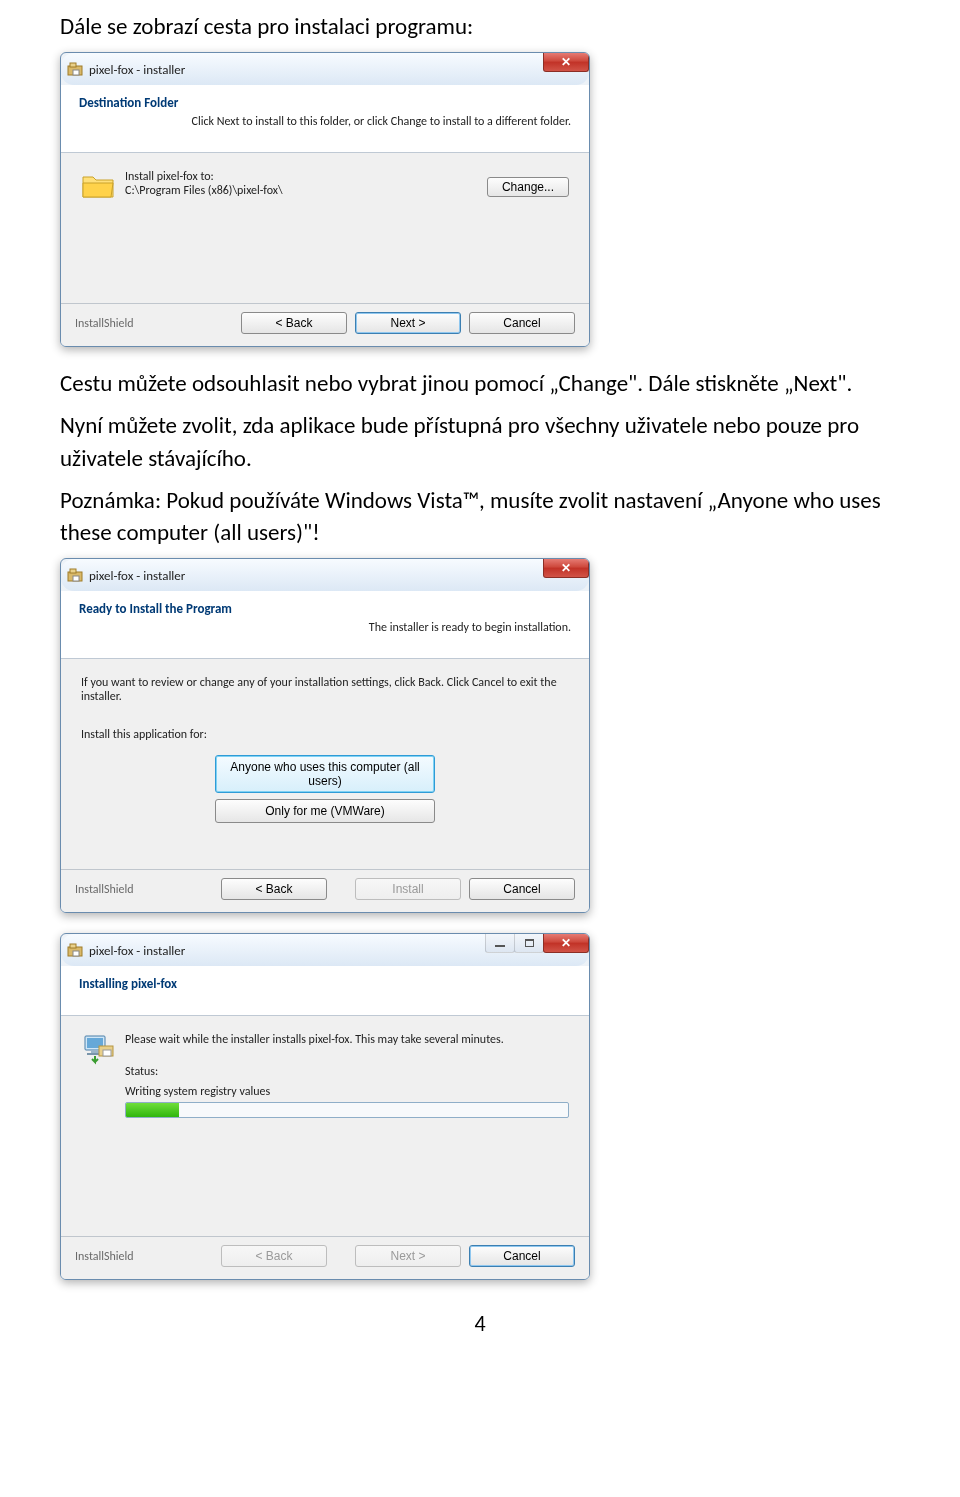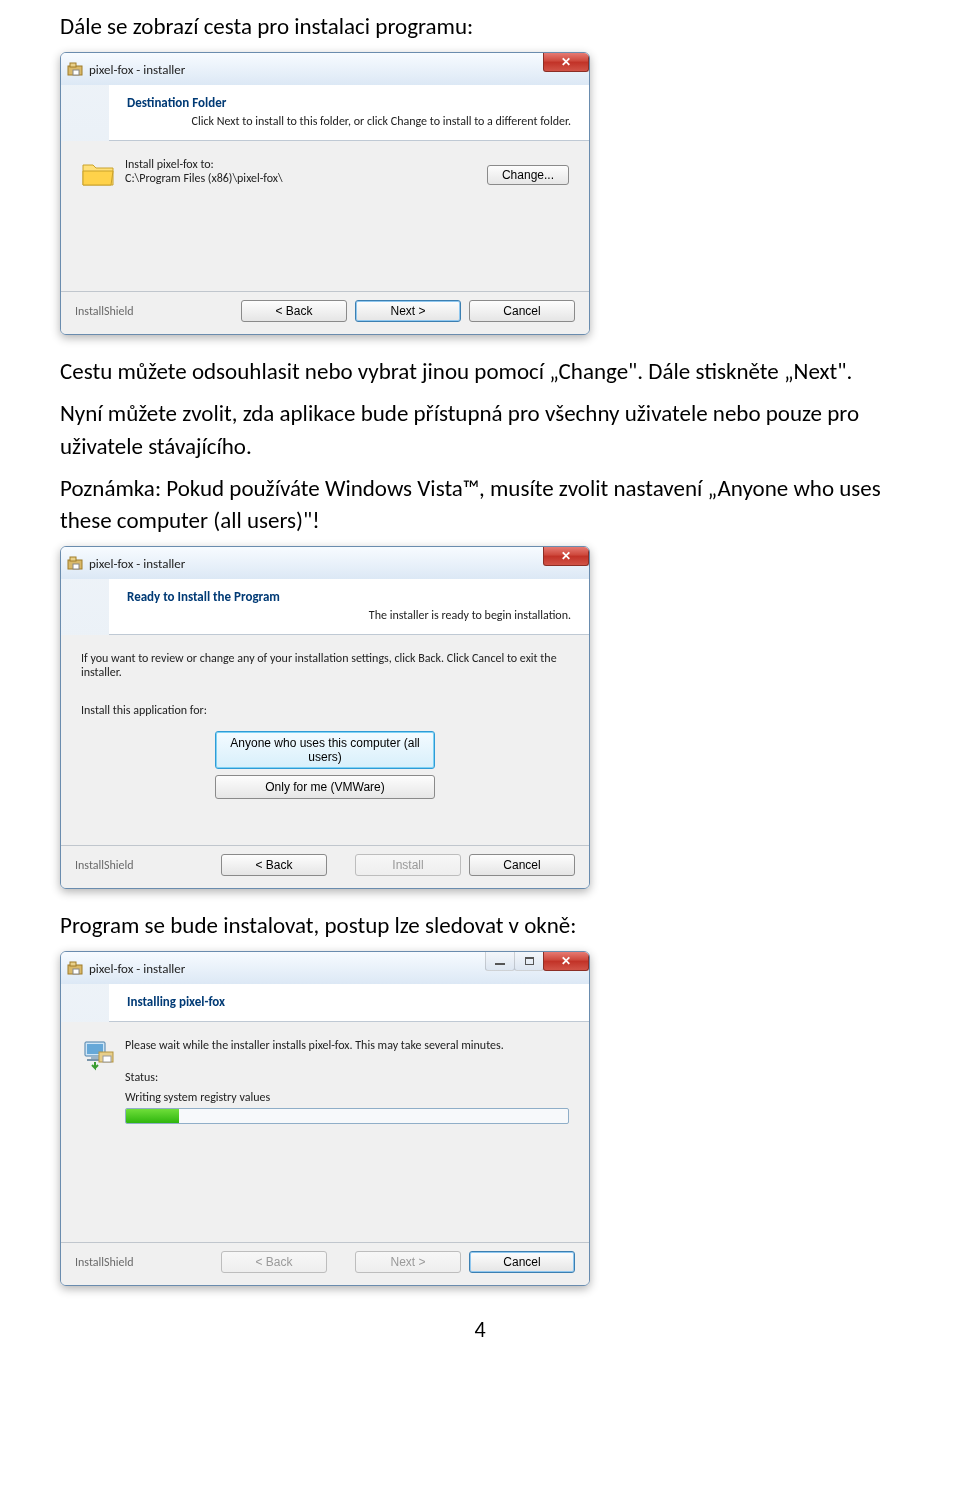--- a/index.html
+++ b/index.html
@@ -29,20 +29,21 @@
     position: relative;
     overflow: hidden;
   }
   .titlebar {
     height: 30px;
     background: linear-gradient(#f7fbff, #dce8f5);
     display: flex;
     align-items: center;
     padding: 16px 6px;
     position: relative;
+    border-radius: 13px;
   }
   .titlebar .app-icon {
     width: 16px; height: 16px;
     margin-right: 6px;
     display: inline-block;
   }
   .titlebar .title-text {
     font-size: 13px;
     color: #222;
   }
@@ -75,23 +76,22 @@
     font-weight: bold;
     font-size: 12px;
   }
   .win-btn.min, .win-btn.max {
     background: linear-gradient(#f4f7fb, #dde6f1);
   }
   .min-dash { width: 10px; height: 0; border-top: 2px solid #555; margin-top: 6px;}
   .max-box { width: 9px; height: 8px; border: 1px solid #555; border-top: 2px solid #555;}
   .banner {
     background: #fff;
-    padding: 10px 18px 12px 18px;
+    padding: 10px 18px 24px 18px;
     border-bottom: 1px solid #bfc9d4;
-    margin-left: 48px;
   }
   .banner-title {
     font-size: 13px;
     font-weight: bold;
     color: #003a75;
   }
   .banner-sub {
     font-size: 12px;
     color: #222;
     margin-left: 18px;
@@ -279,21 +279,20 @@
     </div>
     <div class="footer">
       <span class="brand">InstallShield</span>
       <span class="spacer"></span>
       <button class="btn">&lt; Back</button>
       <button class="btn disabled">Install</button>
       <button class="btn">Cancel</button>
     </div>
   </div>
 
-  <p class="doc-text">Program se bude instalovat, postup lze sledovat v okně:</p>
 
   <div class="dialog third-dialog">
     <div class="titlebar">
       <span class="app-icon">
         <svg viewBox="0 0 16 16">
             <rect x="1" y="5" width="14" height="9" fill="#d9b96a" stroke="#a07c28"></rect>
             <rect x="3" y="2" width="6" height="4" fill="#e8d08a" stroke="#a07c28"></rect>
             <rect x="6" y="9" width="6" height="5" fill="#fff" stroke="#888"></rect>
           </svg>
       </span>

